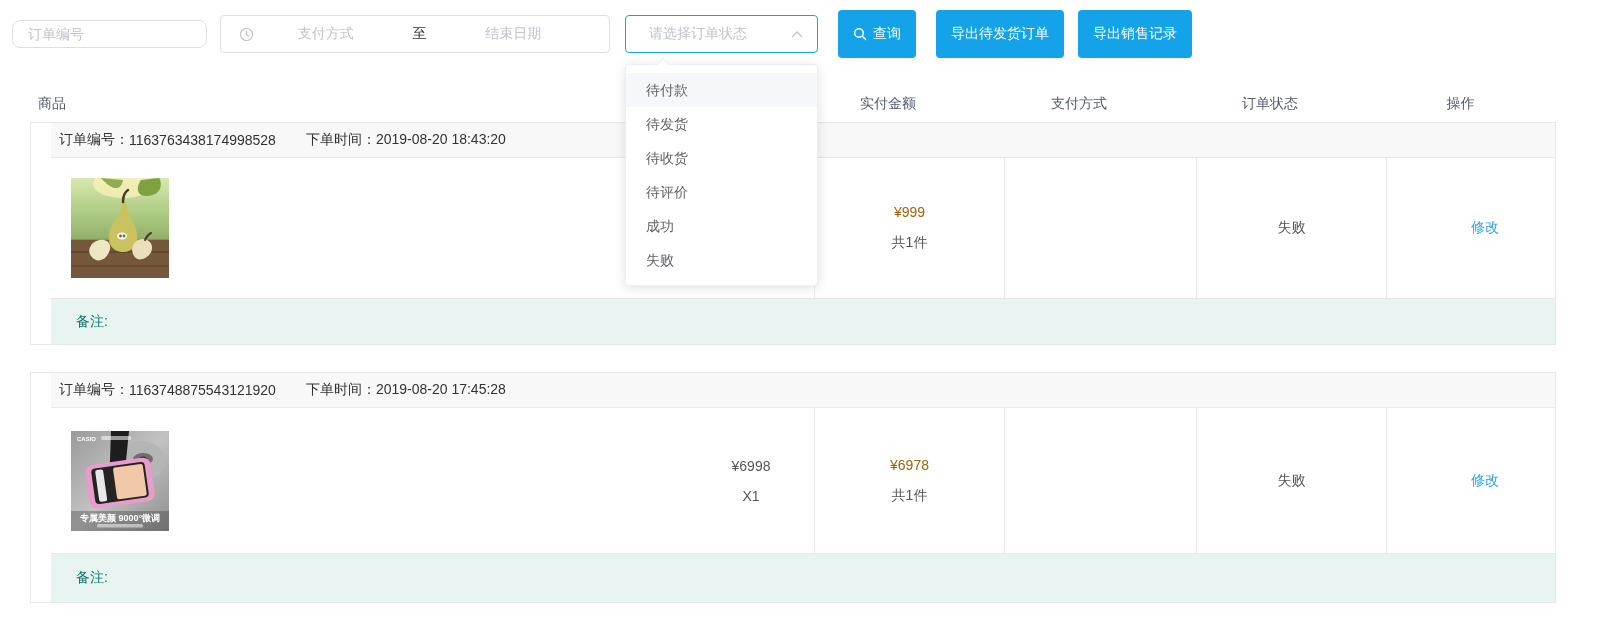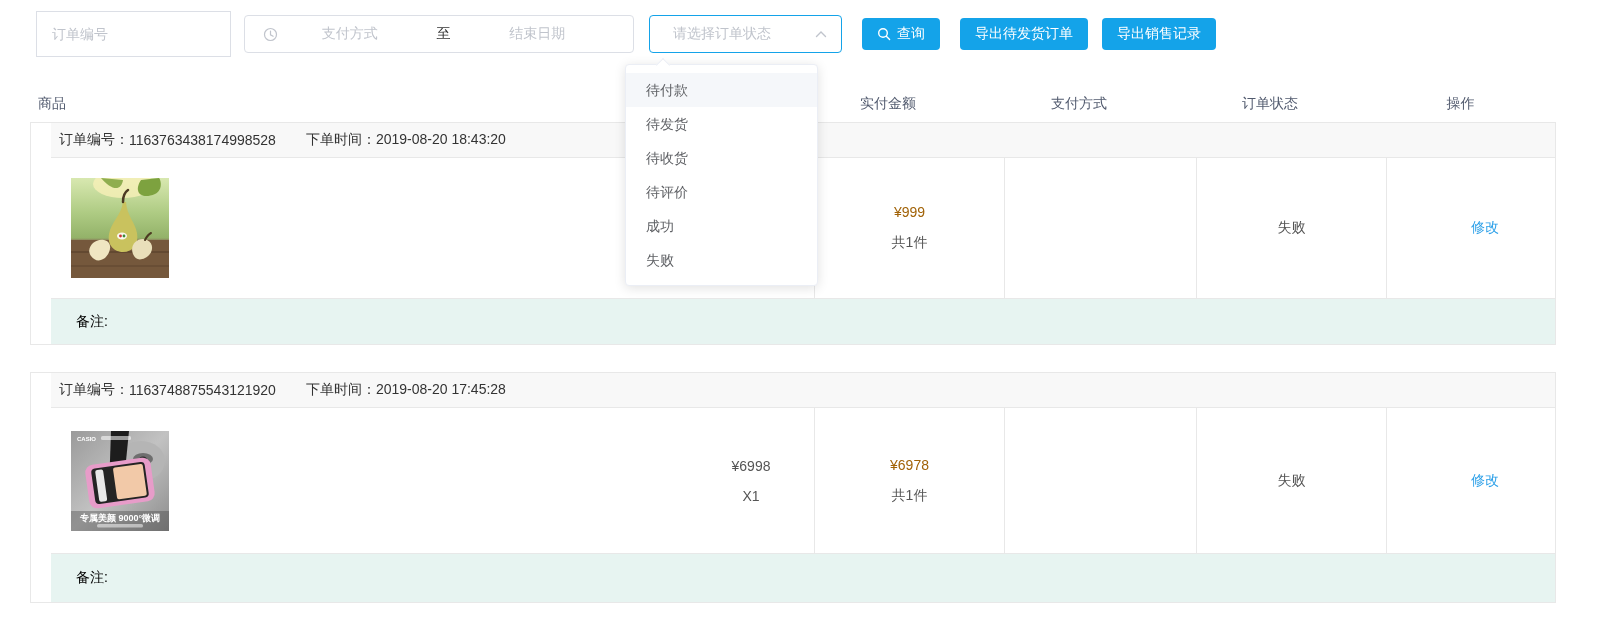--- a/index.html
+++ b/index.html
@@ -2,43 +2,43 @@
 <html><head>
 <meta charset="utf-8">
 <style>
   * { box-sizing: border-box; margin: 0; padding: 0; }
   html,body { width: 1603px; height: 621px; background: #fff; overflow: hidden; }
   body { font-family: "Liberation Sans", "DejaVu Sans", sans-serif; font-size: 14px; color: #555; }
 
   
   .toolbar { position: relative; display: flex; align-items: center; margin: 15px 0 0 12px; height: 38px; }
   .tb-input {
-    height: 46px; border: 1px solid #dcdfe6; border-radius: 0; background: #fff;
-    font-size: 14px; color: #555; outline: none; margin-left: 24px;
+    height: 28px; border: 1px solid #dcdfe6; border-radius: 8px; background: #fff;
+    font-size: 14px; color: #555; outline: none;
   }
   .order-input { width: 195px; padding: 0 15px; }
   .order-input::placeholder { color: #c0c4cc; }
   .date-range {
     width: 390px; margin-left: 13px; display: flex; align-items: center;
     height: 38px; border: 1px solid #dcdfe6; border-radius: 4px;
   }
   .date-range .clock { margin-left: 18px; display: flex; align-items: center; }
   .date-range .ph { flex: 1; text-align: center; color: #c0c4cc; }
   .date-range .sep { width: 44px; text-align: center; color: #333; }
   .date-range .pad-r { width: 24px; }
 
   .status-select {
     width: 193px; height: 38px; margin-left: 15px; border: 1px solid #14a3e9; border-radius: 4px;
     display: flex; align-items: center; cursor: pointer; background: #fff; padding-left: 8px;
   }
   .status-select .ph { flex: 1; padding-left: 15px; color: #c0c4cc; }
   .status-select .arrow { margin-right: 14px; display: flex; }
 
   .btn {
-    height: 32px; border: none; border-radius: 4px; background: #14a3e9; color: #fff;
+    height: 48px; border: none; border-radius: 4px; background: #14a3e9; color: #fff;
     font-size: 14px; font-family: inherit; display: inline-flex; align-items: center;
     justify-content: center; padding: 0 15px; cursor: pointer; white-space: nowrap;
   }
   .btn-search { margin-left: 20px; gap: 6px; }
   .btn-export1 { margin-left: 20px; }
   .btn-export2 { margin-left: 14px; }
 
   
   .dropdown {
     position: absolute; left: 613px; top: 49px; width: 193px; z-index: 30;
@@ -79,21 +79,21 @@
   .cell-goods .spacer { flex: 1; }
   .unitprice { margin-right: 28px; width: 70px; text-align: center; color: #555; }
   .unitprice .up { display: block; }
   .unitprice .qt { display: block; margin-top: 14px; }
   .paid-block { text-align: center; }
   .paid-block .money { color: #a16207; display: block; }
   .paid-block .count { display: block; margin-top: 14px; color: #555; }
   .link-edit { color: #2a9fe8; cursor: pointer; text-decoration: none; margin-left: 28px; }
   .order-remark {
     min-height: 46px; background: #e7f4f1; border-top: 1px solid #e8e8e8;
-    display: flex; align-items: center; padding-left: 25px; color: #000000;
+    display: flex; align-items: center; padding-left: 25px; color: #0f766e;
   }
   .body-2 { min-height: 145px; }
   .remark-2 { min-height: 49px; }
 </style>
 </head>
 <body>
 
 <div class="toolbar">
   <input class="tb-input order-input" placeholder="订单编号" style="">
 

